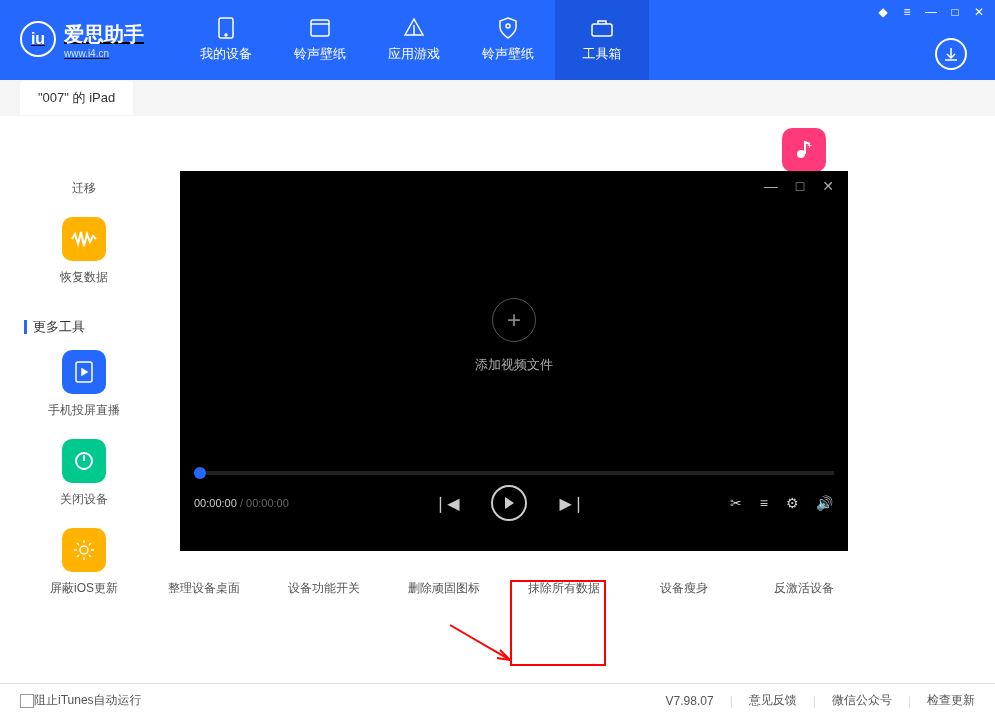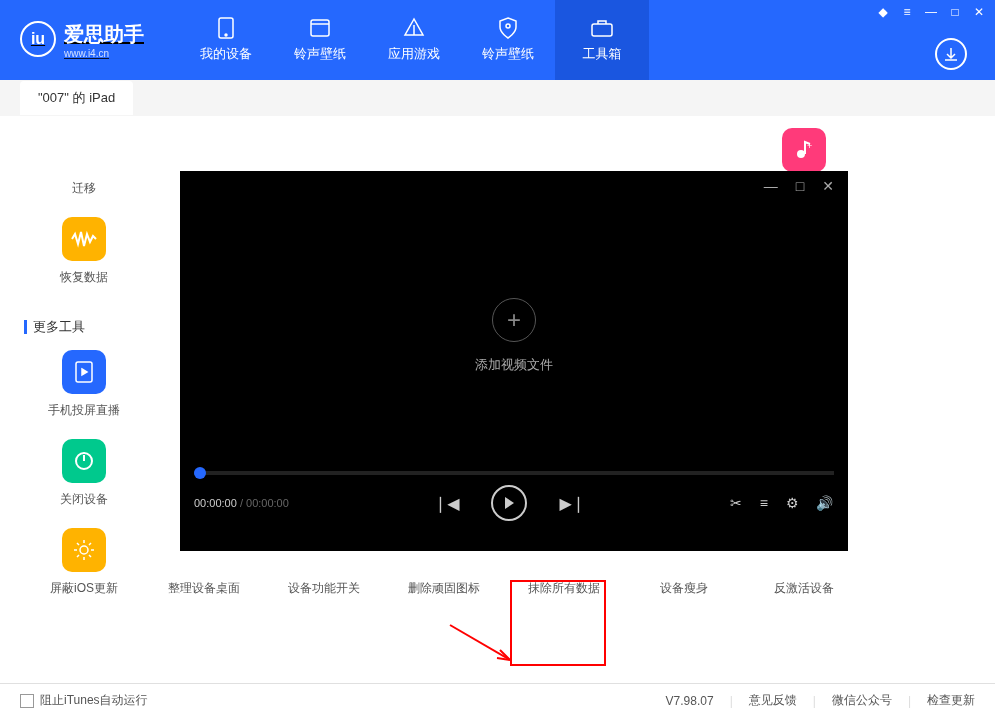--- a/index.html
+++ b/index.html
@@ -47,21 +47,21 @@
 .time-text .dim { color: #666; }
 .pc-center { flex: 1; display: flex; justify-content: center; gap: 32px; align-items: center; }
 .pc-btn { color: #ccc; font-size: 16px; cursor: pointer; }
 .play-btn { width: 36px; height: 36px; border: 2px solid #ccc; border-radius: 50%; display: flex; align-items: center; justify-content: center; }
 .pc-right { display: flex; gap: 18px; color: #ccc; font-size: 14px; }
 
 .highlight-box { position: absolute; border: 2px solid #ff0000; top: 580px; left: 510px; width: 96px; height: 86px; z-index: 5; pointer-events: none; }
 .arrow { position: absolute; top: 620px; left: 445px; z-index: 6; pointer-events: none; }
 
 .footer { position: absolute; bottom: 0; left: 0; right: 0; height: 34px; border-top: 1px solid #e0e0e0; display: flex; align-items: center; padding: 0 20px; font-size: 12px; color: #555; }
-.footer-left { display: flex; align-items: center; gap: 6px; }
+.footer-left { display: flex; align-items: center; }
 .checkbox { width: 14px; height: 14px; border: 1px solid #999; }
 .footer-right { margin-left: auto; display: flex; align-items: center; gap: 16px; }
 .footer-right .sep { color: #ddd; }
 
 svg { display: block; }
 </style>
 </head>
 <body>
 
 <div class="header">

